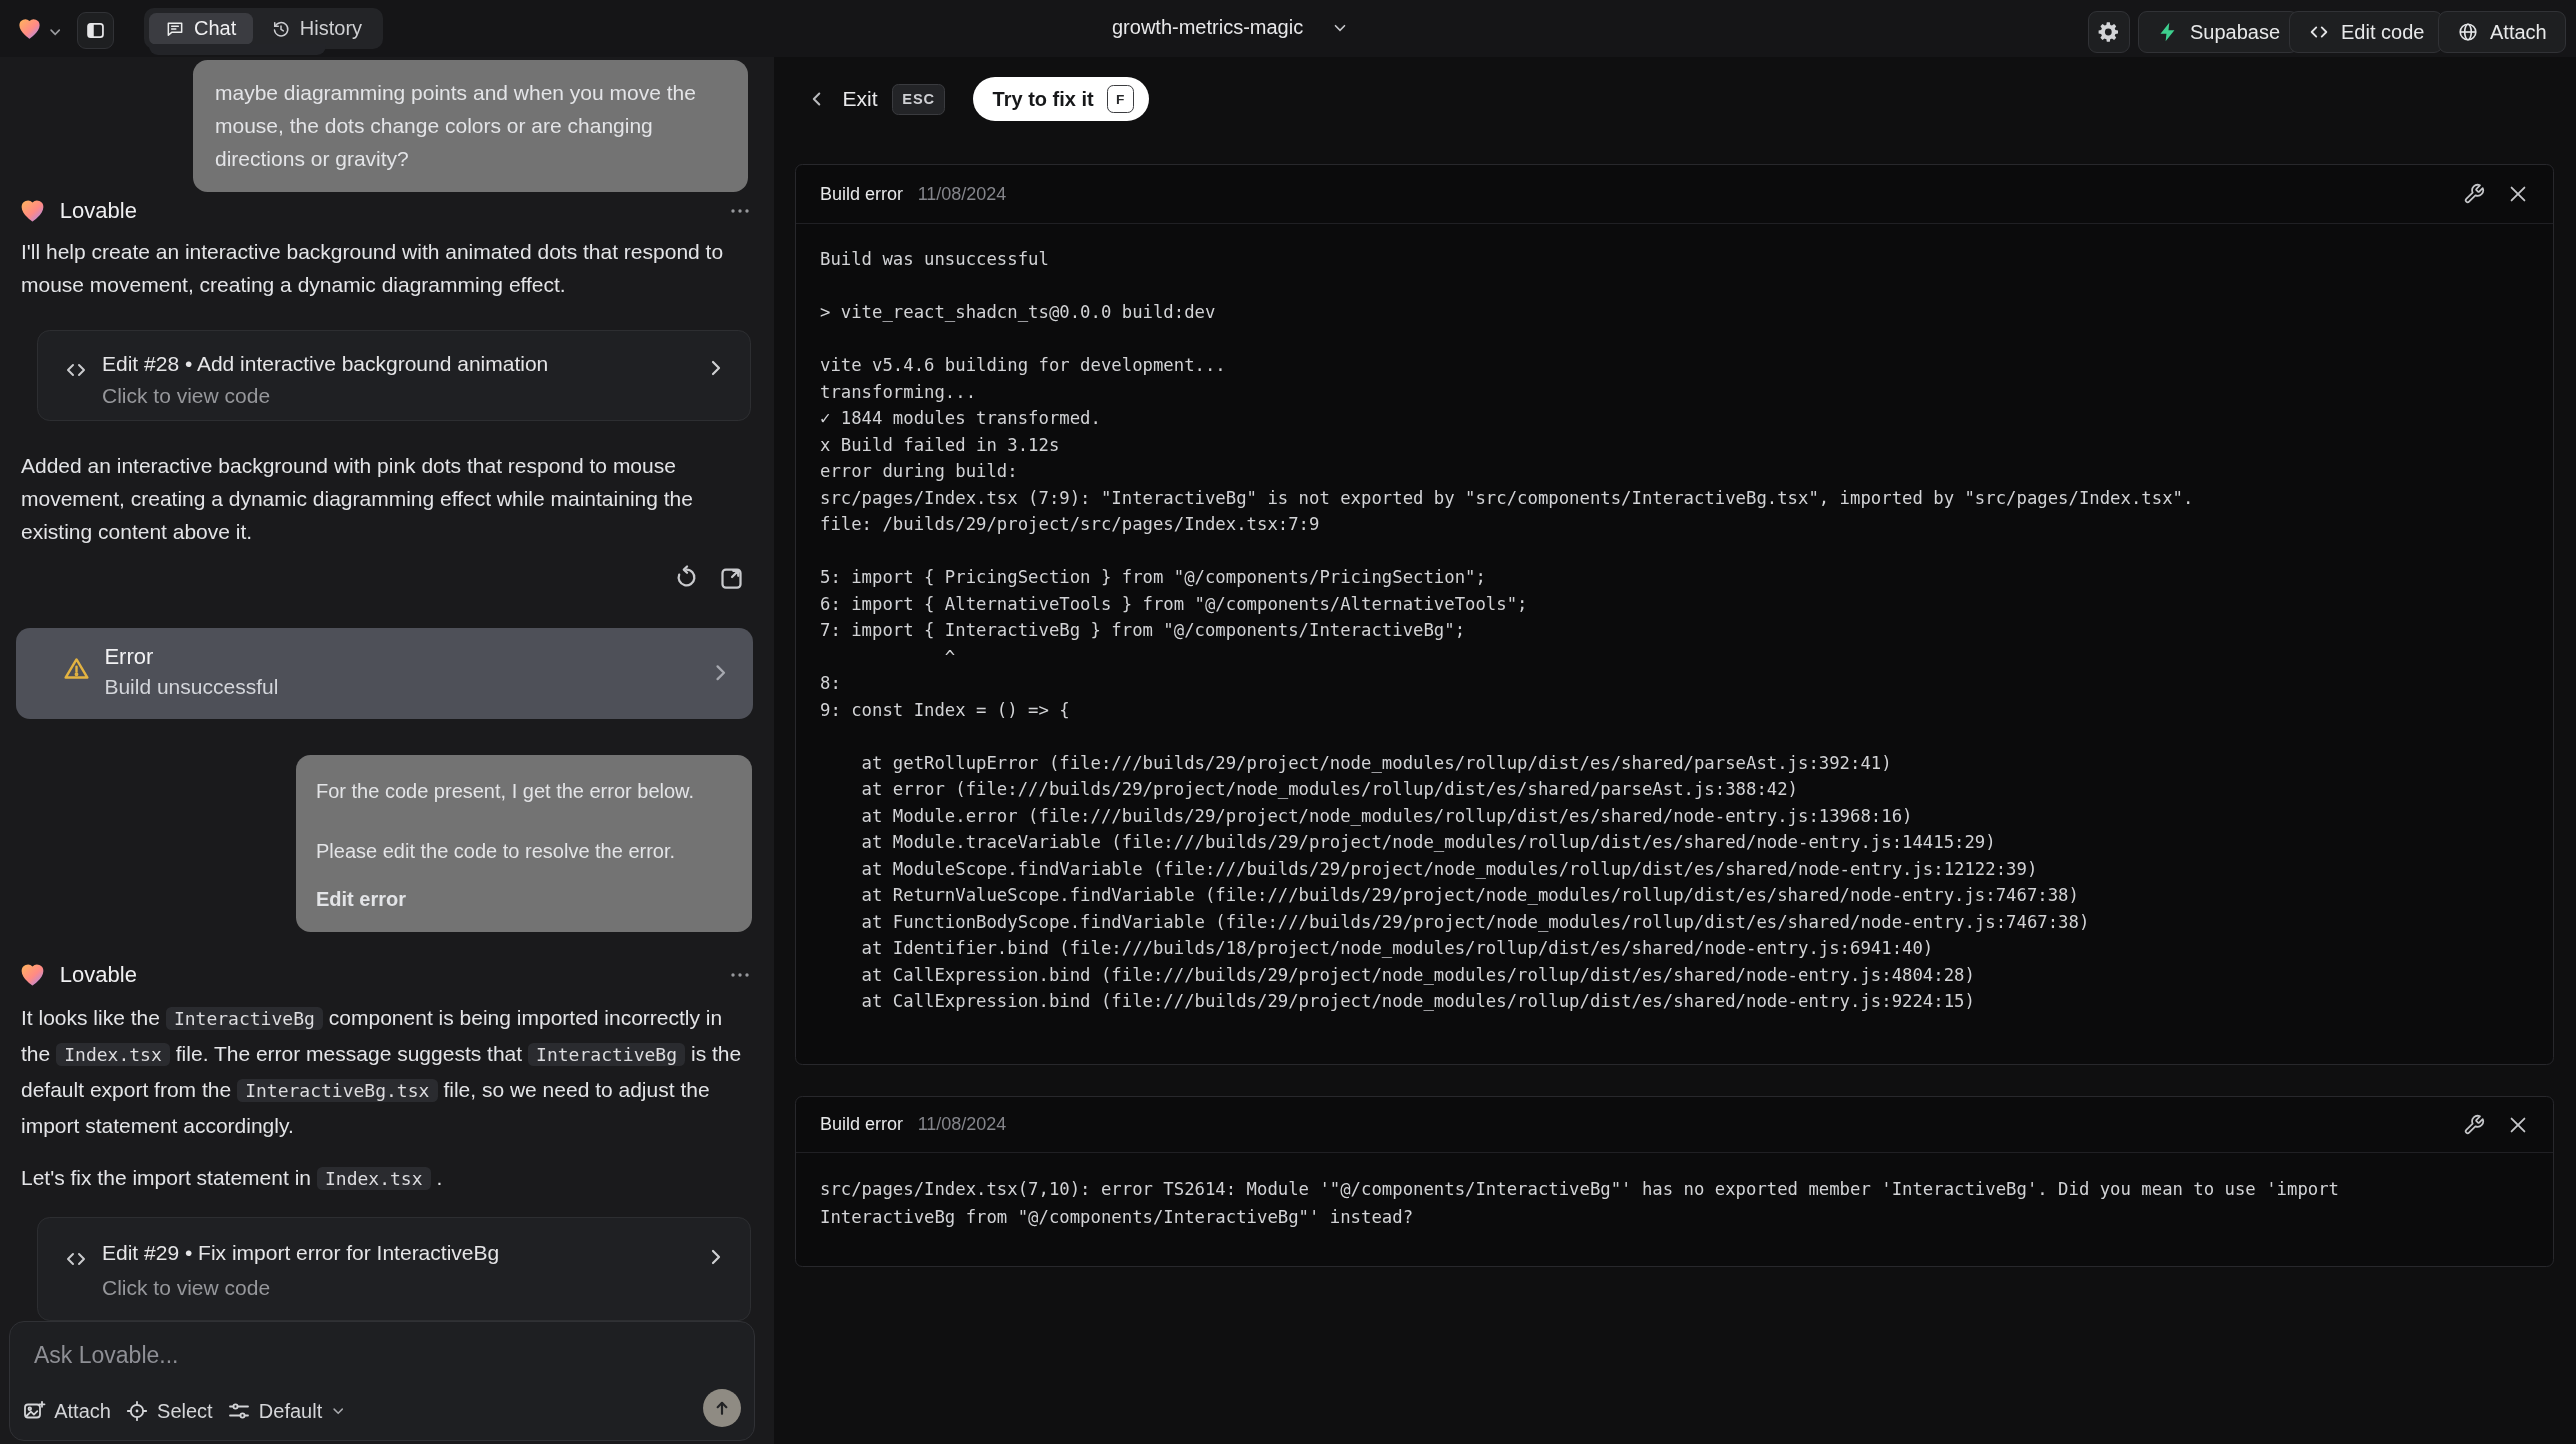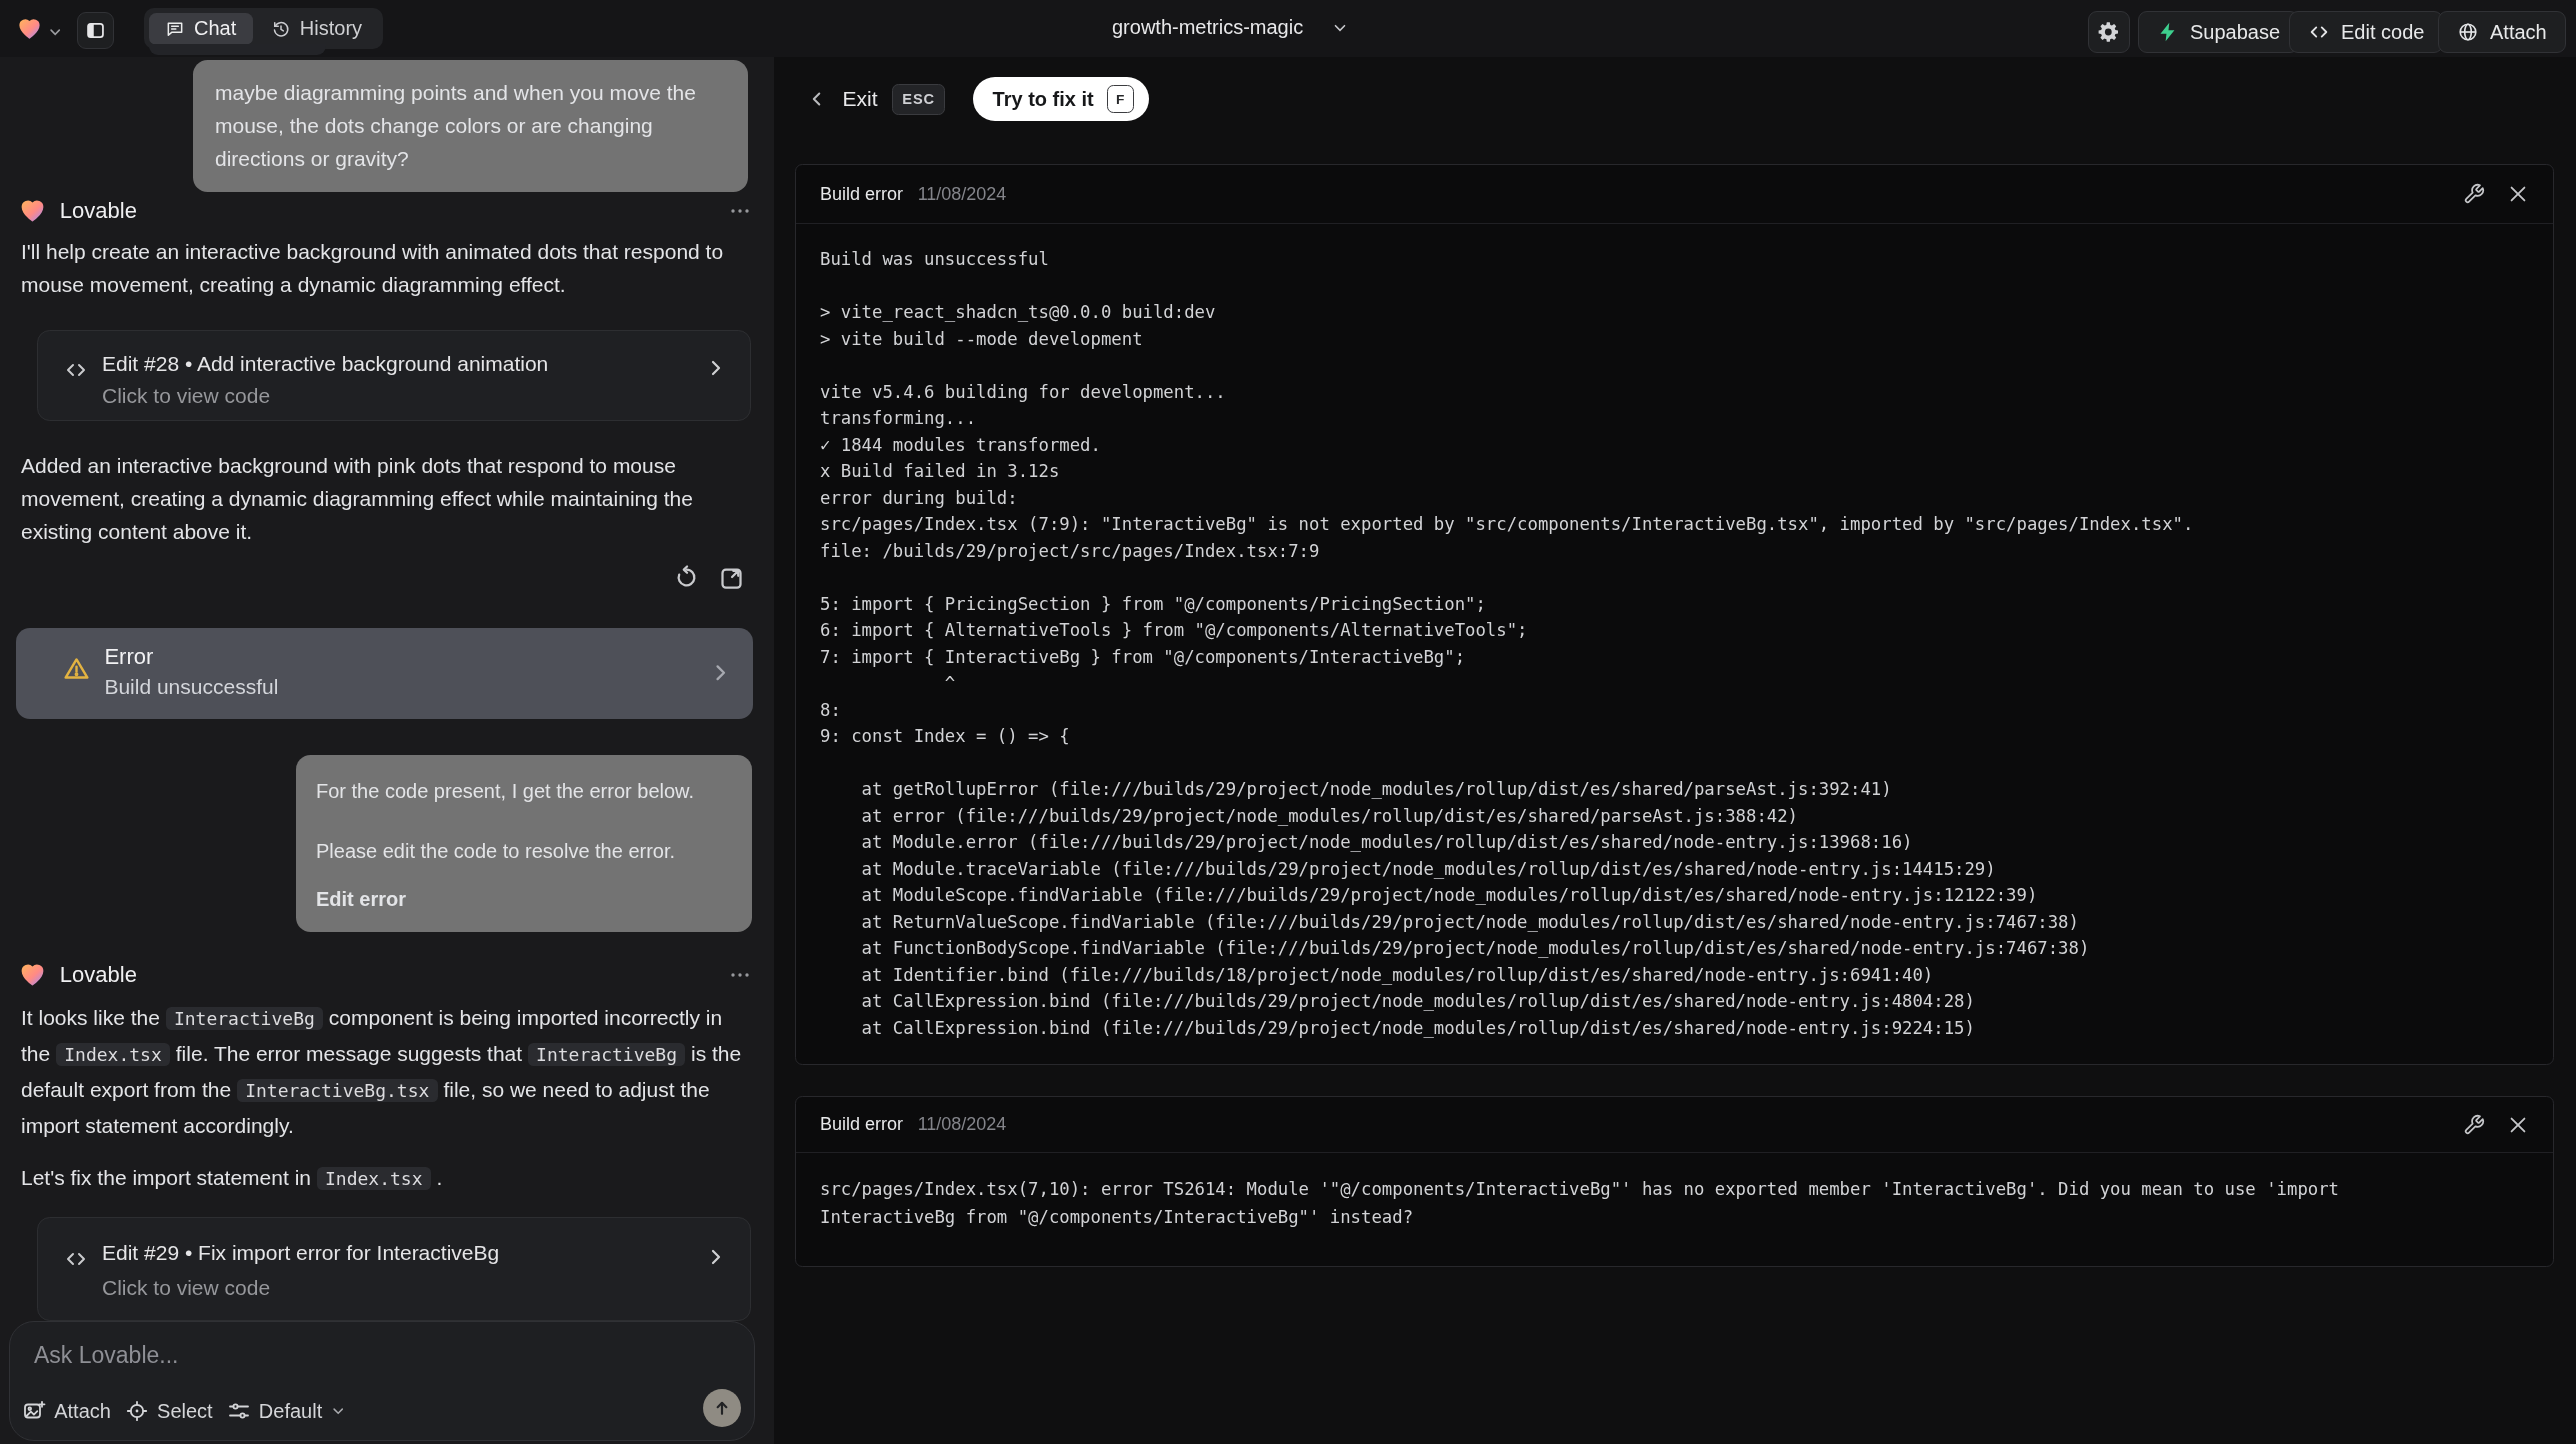--- a/index.html
+++ b/index.html
@@ -28,21 +28,21 @@
   .edit-card{background:#1f2023;border:0.9px solid #2d2e31;border-radius:12.8px;cursor:pointer;}
   .edit-title{font-size:21px;color:#e5e5e7;white-space:nowrap;}
   .edit-sub{font-size:21px;color:#96979b;white-space:nowrap;}
   .error-card{background:#4e5058;border-radius:14px;cursor:pointer;}
   .chip{background:#2a2b2f;border-radius:5.5px;padding:0.9px 8.2px;font-family:"DejaVu Sans Mono","Liberation Mono",monospace;
     font-size:18px;color:#dcdcdf;}
   .rich{font-size:21px;line-height:35px;color:#e3e4e7;}
   .nowrap{white-space:nowrap;overflow:hidden;}
 
   
-  .composer{background:#1e1f22;border:0.9px solid #303135;border-radius:25px;}
+  .composer{background:#1e1f22;border:0.9px solid #303135;border-radius:15px;}
   .placeholder{font-size:23px;color:#8e8f95;}
   .tool{display:flex;align-items:center;gap:8.2px;font-size:20px;color:#d4d5d8;cursor:pointer;}
   .send{width:38px;height:38px;border-radius:50%;background:#8f8b83;display:flex;align-items:center;justify-content:center;cursor:pointer;}
 
   
   .esc-badge{background:#232427;border:0.9px solid #3a3b3f;border-radius:6.4px;font-size:14.6px;font-weight:bold;
     letter-spacing:0.9px;color:#cfd0d4;display:flex;align-items:center;justify-content:center;}
   .fix-pill{background:#ffffff;border-radius:23px;display:flex;align-items:center;gap:12.8px;padding:0 14.6px 0 20px;height:44px;cursor:pointer;}
   .fix-label{font-size:20px;font-weight:600;color:#17181a;white-space:nowrap;}
   .key-badge{width:25.5px;height:25.5px;border:1.8px solid #3c3d40;border-radius:6.4px;font-size:13.7px;font-weight:bold;color:#27282a;
@@ -355,21 +355,20 @@
               <path d="M5 5l14 14M19 5 5 19"></path>
             </svg>
         </span>
       </span>
     </div>
     <div class="log" style="padding:22px 24px">
 
     <div>Build was unsuccessful</div>
         <div>&nbsp;</div>
         <div>&gt; vite_react_shadcn_ts@0.0.0 build:dev</div>
-        <div>&gt; vite build --mode development</div>
         <div>&nbsp;</div>
         <div>vite v5.4.6 building for development...</div>
         <div>transforming...</div>
         <div>✓ 1844 modules transformed.</div>
         <div>x Build failed in 3.12s</div>
         <div>error during build:</div>
         <div>src/pages/Index.tsx (7:9): "InteractiveBg" is not exported by "src/components/InteractiveBg.tsx", imported by "src/pages/Index.tsx".</div>
         <div>file: /builds/29/project/src/pages/Index.tsx:7:9</div>
         <div>&nbsp;</div>
         <div>5: import { PricingSection } from "@/components/PricingSection";</div>

